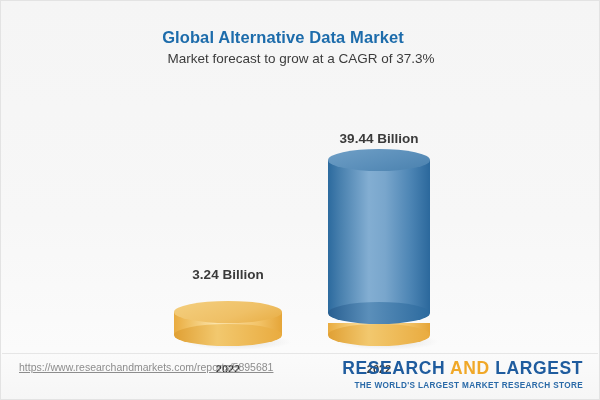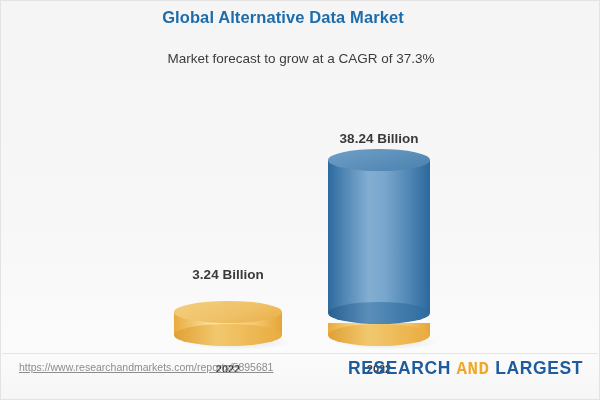--- a/index.html
+++ b/index.html
@@ -18,21 +18,21 @@
     width: 600px;
     height: 400px;
     box-sizing: border-box;
     border: 1px solid #e3e3e3;
     background: linear-gradient(180deg, #f5f5f5 0%, #f7f7f7 55%, #fbfbfb 88%, #f6f6f6 100%);
   }
 
   
   .chart-title {
     position: absolute;
-    top: 7px;
+    top: 27px;
     left: 0;
     width: 564px;
     text-align: center;
     font-size: 16.5px;
     font-weight: bold;
     color: #1d6cab;
     letter-spacing: 0.1px;
   }
   .chart-subtitle {
     position: absolute;
@@ -166,21 +166,21 @@
     top: 359px;
     text-align: right;
   }
   .brand-name {
     font-size: 17.5px;
     font-weight: bold;
     letter-spacing: 0.6px;
     color: #1f5c9e;
     line-height: 1;
   }
-  .brand-name .and { color: #f0a828; font-family: Liberation Mono, monospace; }
+  .brand-name .and { color: #f0a828; }
   .brand-tag {
     margin-top: 4px;
     font-size: 8.2px;
     font-weight: bold;
     letter-spacing: 0.35px;
     color: #2a6aa8;
     line-height: 1;
   }
 </style>
 </head>
@@ -202,21 +202,21 @@
       <div class="cyl gold" style="bottom:0; height:45px;">
         <div class="body"></div>
         <div class="base"></div>
         <div class="cap"></div>
       </div>
 
       <div class="cat-label">2022</div>
     </div>
 
     <div class="bar-group g1">
-      <div class="value-label">38.24 Billion</div>
+      <div class="value-label">39.44 Billion</div>
 
       <div class="shadow"></div>
 
       <div class="cyl gold" style="bottom:0; height:34px;">
         <div class="body"></div>
         <div class="base"></div>
       </div>
 
       <div class="cyl blue" style="bottom:22px; height:175px;">
         <div class="body"></div>
@@ -228,15 +228,16 @@
     </div>
 
   </div>
 
   <div class="footer-divider"></div>
 
   <a class="footer-url" href="#">https://www.researchandmarkets.com/reports/5895681</a>
 
   <div class="brand">
     <div class="brand-name"><span>RESEARCH </span><span class="and">AND</span><span> LARGEST</span></div>
+    <div class="brand-tag">THE WORLD'S LARGEST MARKET RESEARCH STORE</div>
   </div>
 
 </div>
 
 </body></html>

